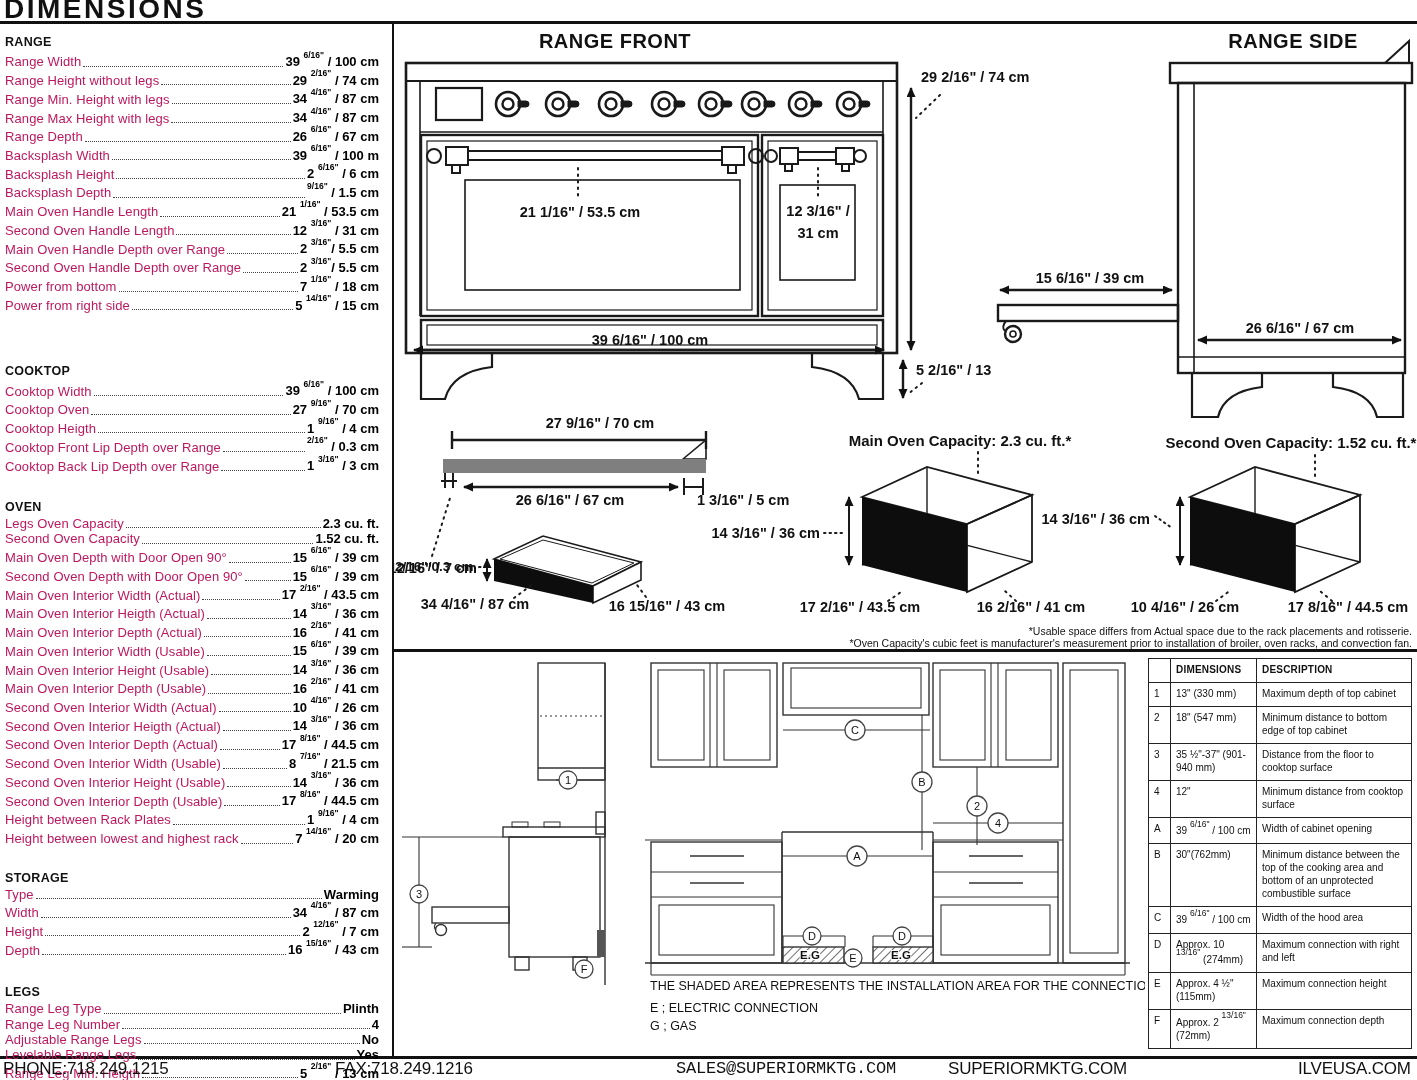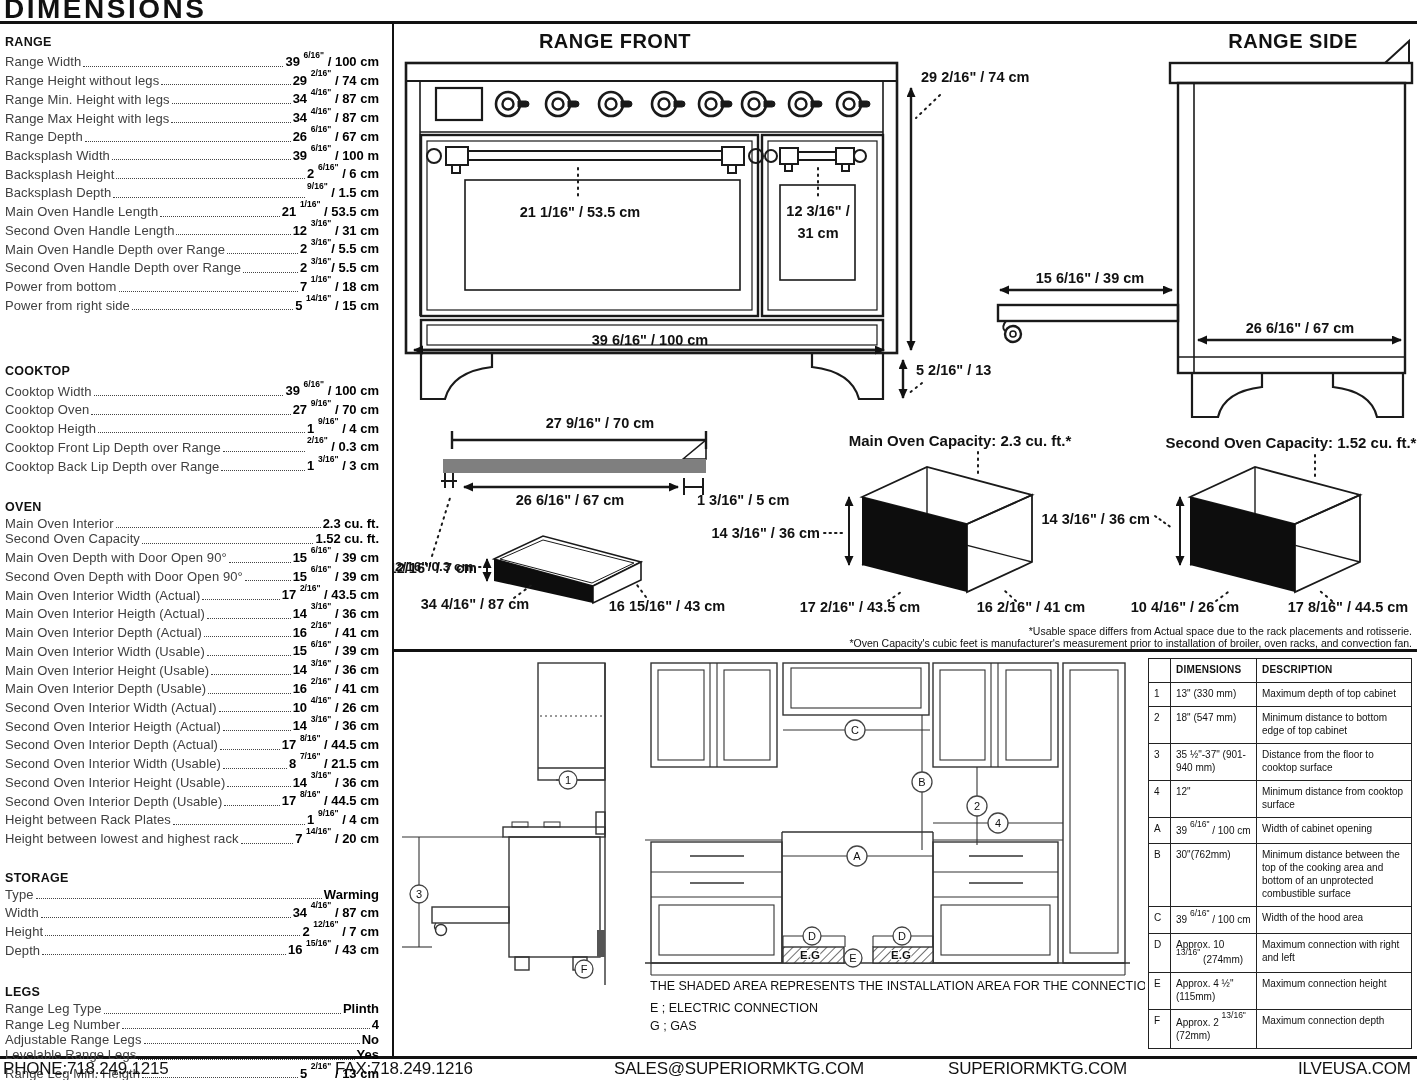--- a/index.html
+++ b/index.html
@@ -5,21 +5,21 @@
   html,body{margin:0;padding:0;background:#e8e8e8;}
   .sheet{position:relative;width:1417px;height:1080px;background:#fff;overflow:hidden;
          font-family:"Liberation Sans",sans-serif;color:#111;padding-left:40px;}
   .rule{position:absolute;background:#111;}
   .page-title{position:absolute;top:-7px;left:4px;font-size:28px;font-weight:bold;letter-spacing:2.5px;}
   
   .specs{position:absolute;left:0;top:24px;width:392px;box-sizing:border-box;padding:0 13px 0 5px;}
   .spec-section{margin:0;}
   .spec-header{font-size:12.5px;font-weight:bold;letter-spacing:.3px;margin-bottom:2px;}
   .spec-row{display:flex;align-items:flex-end;line-height:15.4px;font-size:13px;}
-  .spec-label{white-space:nowrap;color:#404040;letter-spacing:.1px;}
+  .spec-label{white-space:nowrap;color:#be185d;letter-spacing:.1px;}
   .spec-dots{flex:1;border-bottom:1.6px dotted #444;margin:0 2px 3px 2px;min-width:6px;}
   .spec-value{white-space:nowrap;font-weight:bold;color:#000;}
   .spec-value sup,.dim-cell sup{font-size:8.5px;position:relative;top:-3.5px;letter-spacing:0;}
   .m-range{margin-top:11px;}
   .m-cooktop{margin-top:51px;}
   .m-oven{margin-top:26px;}
   .m-storage{margin-top:24px;}
   .m-legs{margin-top:27px;}
   
   .svg-abs{position:absolute;}
@@ -175,21 +175,21 @@
             <span class="spec-dots"></span>
             <span class="spec-value">1 <sup>3/16"</sup> / 3 cm</span>
           </div>
         </div>
     </div>
     <div class="spec-section m-oven">
       <div class="spec-header">OVEN</div>
       <div>
 
           <div class="spec-row">
-            <span class="spec-label">Main Oven Interior</span>
+            <span class="spec-label">Legs Oven Capacity</span>
             <span class="spec-dots"></span>
             <span class="spec-value">2.3 cu. ft.</span>
           </div>
 
           <div class="spec-row">
             <span class="spec-label">Second Oven Capacity</span>
             <span class="spec-dots"></span>
             <span class="spec-value">1.52 cu. ft.</span>
           </div>
 
@@ -751,17 +751,17 @@
         <tr>
           <td>F</td>
           <td class="dim-cell">Approx. 2 <sup>13/16"</sup> (72mm)</td>
           <td>Maximum connection depth</td>
         </tr>
       </tbody>
   </table>
 
   <div class="footer-item" style="left:3px;">PHONE:718.249.1215</div>
   <div class="footer-item" style="left:335px;">FAX:718.249.1216</div>
-  <div class="footer-item" style="left:614px;">SALES@SUPERIORMKTG.COM</div>
+  <div class="footer-item" style="left:676px;font-family:Liberation Mono, monospace;">SALES@SUPERIORMKTG.COM</div>
   <div class="footer-item" style="left:948px;">SUPERIORMKTG.COM</div>
   <div class="footer-item" style="left:1298px;">ILVEUSA.COM</div>
 
 </div>
 
 </body></html>

